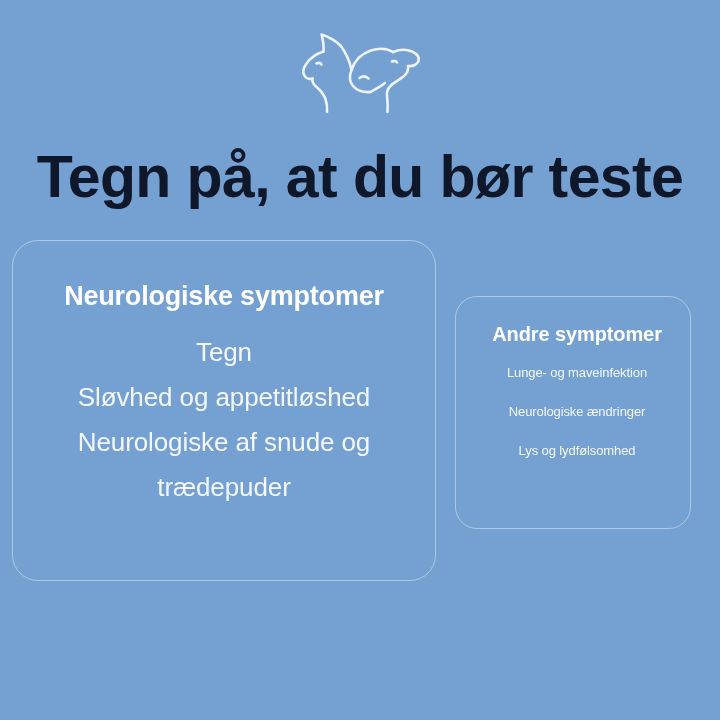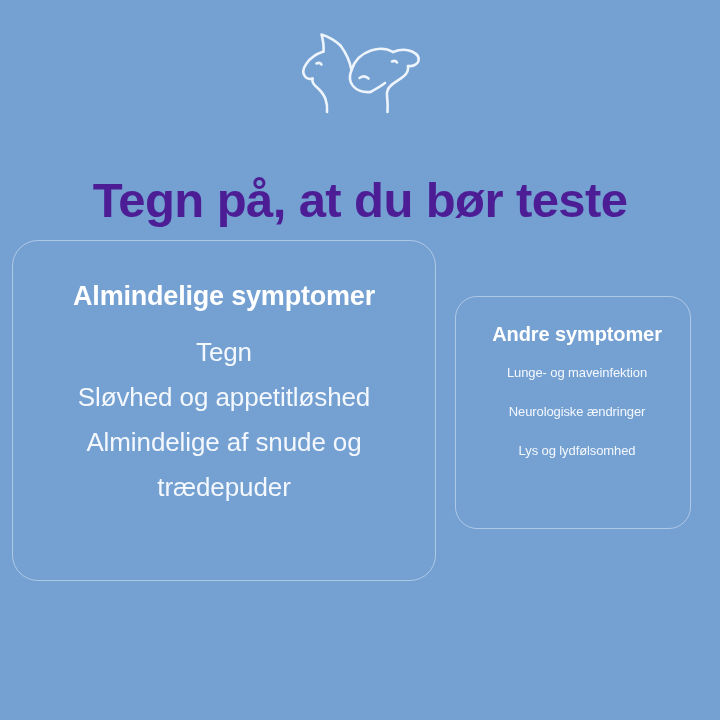--- a/index.html
+++ b/index.html
@@ -37,25 +37,25 @@
   #logo-wrap svg {
     display: block;
     width: 128px;
     height: 88px;
   }
 
   
   #page-title {
     position: absolute;
     left: 0;
-    top: 136px;
+    top: 106px;
     width: 720px;
     text-align: center;
-    color: #4c1d95;
-    font-size: 49px;
+    color: #0f172a;
+    font-size: 59px;
     line-height: 62px;
     font-weight: 700;
     letter-spacing: -0.6px;
     white-space: nowrap;
   }
 
   
   .card {
     position: absolute;
     box-sizing: border-box;
@@ -151,25 +151,25 @@
         <path d="M74.5 66 C79 63.5 84.5 60.5 89 57"></path>
         <path d="M96 35.5 C98 34.5 100 35 101 36.5"></path>
         <path d="M63.5 52 C66.5 50 70 50 72.5 52.5"></path>
       </g>
     </svg>
   </div>
 
   <h1 id="page-title">Tegn på, at du bør teste</h1>
 
   <section class="card" id="card-common">
-    <div class="card-title">Almindelige symptomer</div>
+    <div class="card-title">Neurologiske symptomer</div>
     <ul class="sym-list">
       <li class="sym-item">Tegn</li>
       <li class="sym-item">Sløvhed og appetitløshed</li>
-      <li class="sym-item">Almindelige af snude og trædepuder</li>
+      <li class="sym-item">Neurologiske af snude og trædepuder</li>
     </ul>
   </section>
 
   <section class="card" id="card-other">
     <div class="card-title">Andre symptomer</div>
     <ul class="sym-list">
       <li class="sym-item">Lunge- og maveinfektion</li>
       <li class="sym-item">Neurologiske ændringer</li>
       <li class="sym-item">Lys og lydfølsomhed</li>
     </ul>

